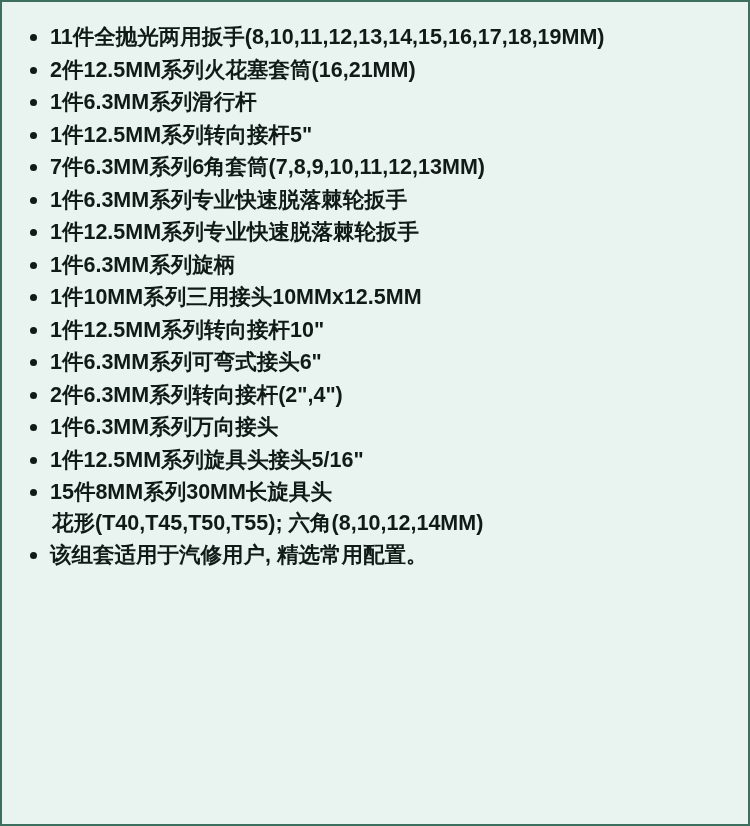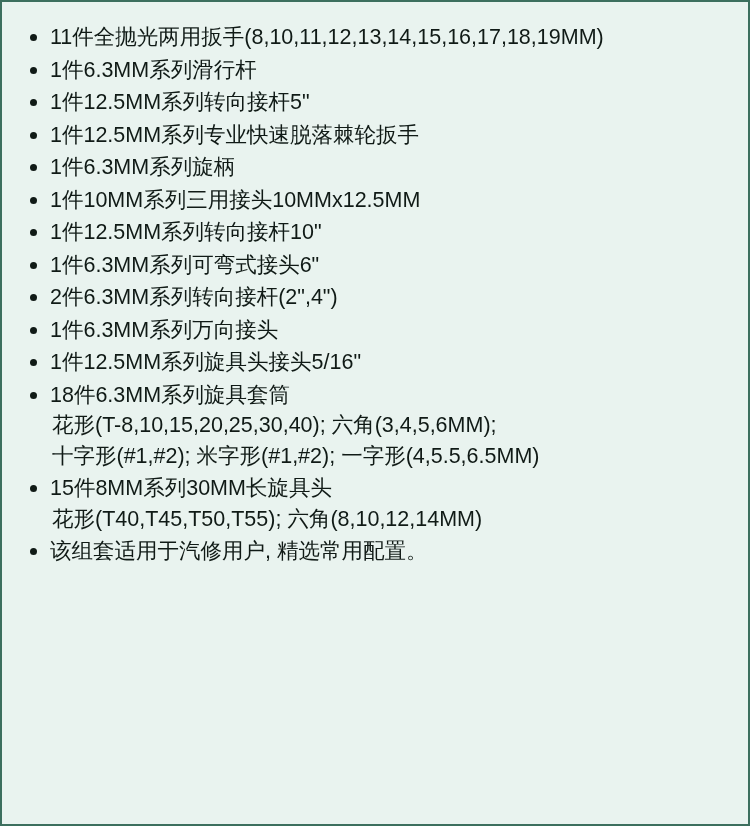--- a/index.html
+++ b/index.html
@@ -42,38 +42,48 @@
     left: 6px;
     top: 12px;
     width: 7px;
     height: 7px;
     border-radius: 50%;
     background: #101a16;
   }
   .line {
     display: block;
     white-space: pre;
+    font-weight: bold;
   }
   .line.cont {
     padding-left: 2px;
   }
 </style>
 </head>
 <body>
 
 <div id="page">
   <ul id="spec-list">
       <li>
         <span class="line">11件全抛光两用扳手(8,10,11,12,13,14,15,16,17,18,19MM)</span>
       </li>
       <li>
+        <span class="line">2件12.5MM系列火花塞套筒(16,21MM)</span>
+      </li>
+      <li>
         <span class="line">1件6.3MM系列滑行杆</span>
       </li>
       <li>
         <span class="line">1件12.5MM系列转向接杆5"</span>
+      </li>
+      <li>
+        <span class="line">7件6.3MM系列6角套筒(7,8,9,10,11,12,13MM)</span>
+      </li>
+      <li>
+        <span class="line">1件6.3MM系列专业快速脱落棘轮扳手</span>
       </li>
       <li>
         <span class="line">1件12.5MM系列专业快速脱落棘轮扳手</span>
       </li>
       <li>
         <span class="line">1件6.3MM系列旋柄</span>
       </li>
       <li>
         <span class="line">1件10MM系列三用接头10MMx12.5MM</span>
       </li>
@@ -86,25 +96,20 @@
       <li>
         <span class="line">2件6.3MM系列转向接杆(2",4")</span>
       </li>
       <li>
         <span class="line">1件6.3MM系列万向接头</span>
       </li>
       <li>
         <span class="line">1件12.5MM系列旋具头接头5/16"</span>
       </li>
       <li>
-        <span class="line">18件6.3MM系列旋具套筒</span>
-        <span class="line cont">花形(T-8,10,15,20,25,30,40); 六角(3,4,5,6MM);</span>
-        <span class="line cont">十字形(#1,#2); 米字形(#1,#2); 一字形(4,5.5,6.5MM)</span>
-      </li>
-      <li>
         <span class="line">15件8MM系列30MM长旋具头</span>
         <span class="line cont">花形(T40,T45,T50,T55); 六角(8,10,12,14MM)</span>
       </li>
       <li>
         <span class="line">该组套适用于汽修用户, 精选常用配置。</span>
       </li>
     </ul>
 </div>
 
 </body></html>

